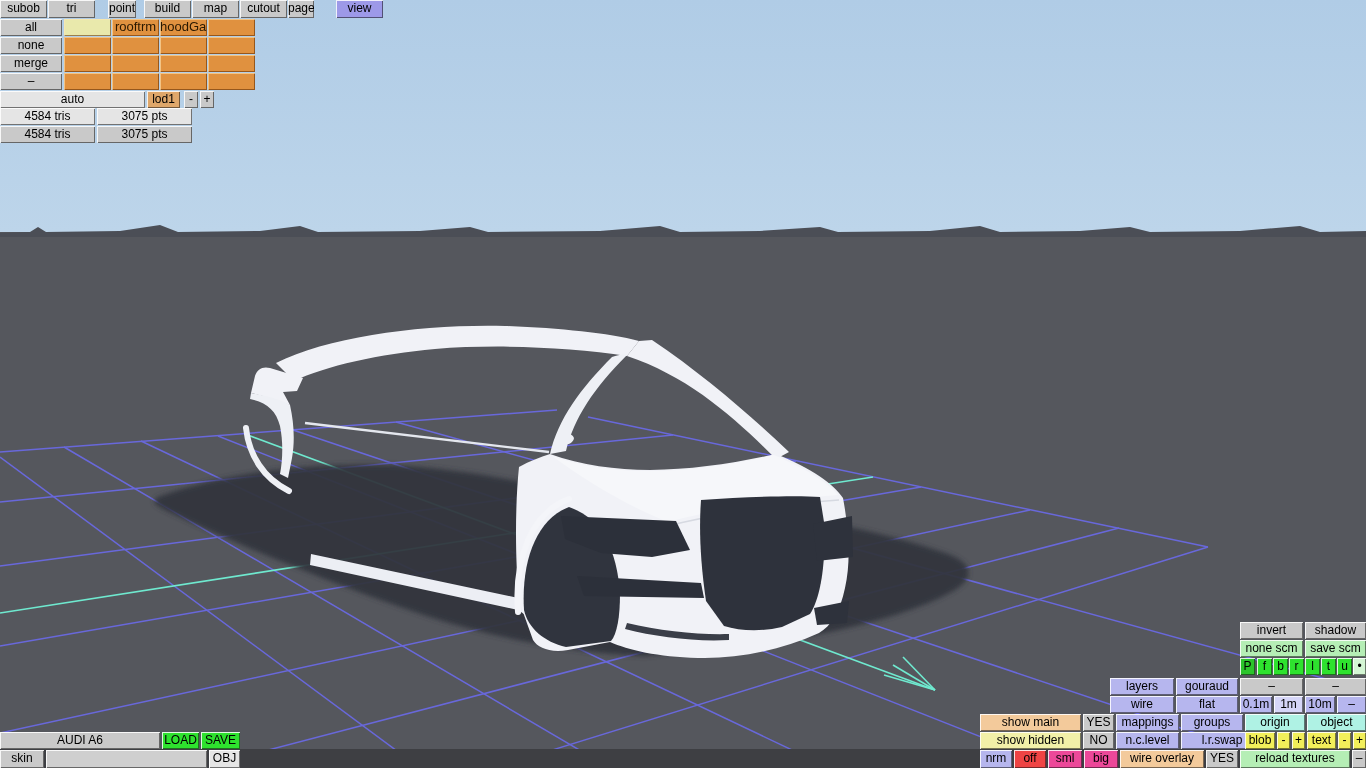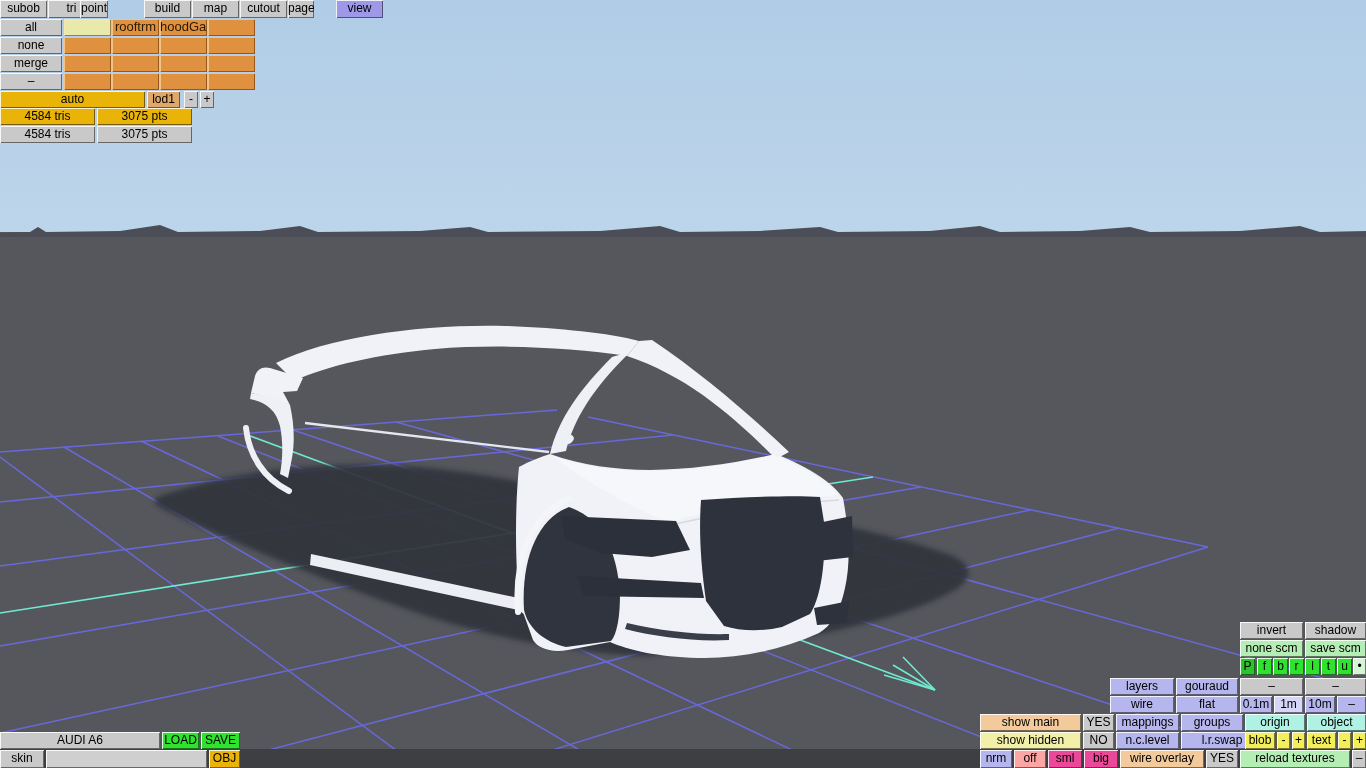--- a/index.html
+++ b/index.html
@@ -7,27 +7,27 @@
           font-family:"Liberation Sans",sans-serif;font-size:12px;color:#000;}
   #vp{position:absolute;left:0;top:0;z-index:0;}
   .b{position:absolute;box-sizing:border-box;height:17px;line-height:16px;text-align:center;
      background:#c9c9c9;box-shadow:inset 1px 1px 0 rgba(255,255,255,.85),inset -1px -1px 0 rgba(20,20,20,.55);
      white-space:nowrap;overflow:hidden;z-index:2;cursor:default;}
   .tab{height:18px;line-height:17px;background:#c9c9c9;}
   .tab.active{background:#9d99e8;}
   .cell{background:#e0913f;box-shadow:inset 1px 1px 0 rgba(255,230,180,.6),inset -1px -1px 0 rgba(90,40,0,.55);
         font-size:13px;color:#2a1800;}
   .cell.sel{background:#e9e9ac;}
-  .py{background:#eab308;} .py2{background:#f2f0a8;}
+  .py{background:#e5e5e5;} .py2{background:#f2f0a8;}
   .tan{background:#f3ca9b;} .lod{background:#dfa76a;}
   .lv{background:#b6b6ee;} .lvs{background:#d6d6f8;}
   .cy{background:#aff2e4;}
   .yl{background:#f2ef5a;}
   .lg{background:#b5eeb5;} .gr{background:#2ee22e;} .grd{background:#2bc42b;} .grp{background:#d4f6d4;}
-  .g2{background:#ec4899;} .fld{background:#cfcfcf;} .off{background:#fca5a5;}
+  .g2{background:#ec4899;} .fld{background:#cfcfcf;} .off{background:#ef4444;}
   #bstrip{position:absolute;left:0;top:749px;width:1366px;height:19px;background:#3e3f43;z-index:1;}
 </style>
 </head>
 <body>
 
 <div id="screen">
 
   <svg id="vp" width="1366" height="768" viewBox="0 0 1366 768">
     <defs>
       <linearGradient id="sky" x1="0" y1="0" x2="0" y2="1">
@@ -106,21 +106,21 @@
       <line x1="935" y1="690" x2="893" y2="665"></line>
       <line x1="935" y1="690" x2="884" y2="675"></line>
       <line x1="935" y1="690" x2="903" y2="657"></line>
     </g>
   </svg>
 
   <div id="bstrip"></div>
 
   <div class="b tab" style="left:0;width:47px;top:0">subob</div>
   <div class="b tab" style="left:48px;width:47px;top:0">tri</div>
-  <div class="b tab" style="left:80px;width:28px;top:0">point</div>
+  <div class="b tab" style="left:108px;width:28px;top:0">point</div>
   <div class="b tab" style="left:144px;width:47px;top:0">build</div>
   <div class="b tab" style="left:192px;width:47px;top:0">map</div>
   <div class="b tab" style="left:240px;width:47px;top:0">cutout</div>
   <div class="b tab" style="left:288px;width:26px;top:0">page</div>
   <div class="b tab active" style="left:336px;width:47px;top:0">view</div>
 
   <div class="b" style="left:0;top:19px;width:62px">all</div>
   <div class="b" style="left:0;top:37px;width:62px">none</div>
   <div class="b" style="left:0;top:55px;width:62px">merge</div>
   <div class="b" style="left:0;top:73px;width:62px">–</div>

